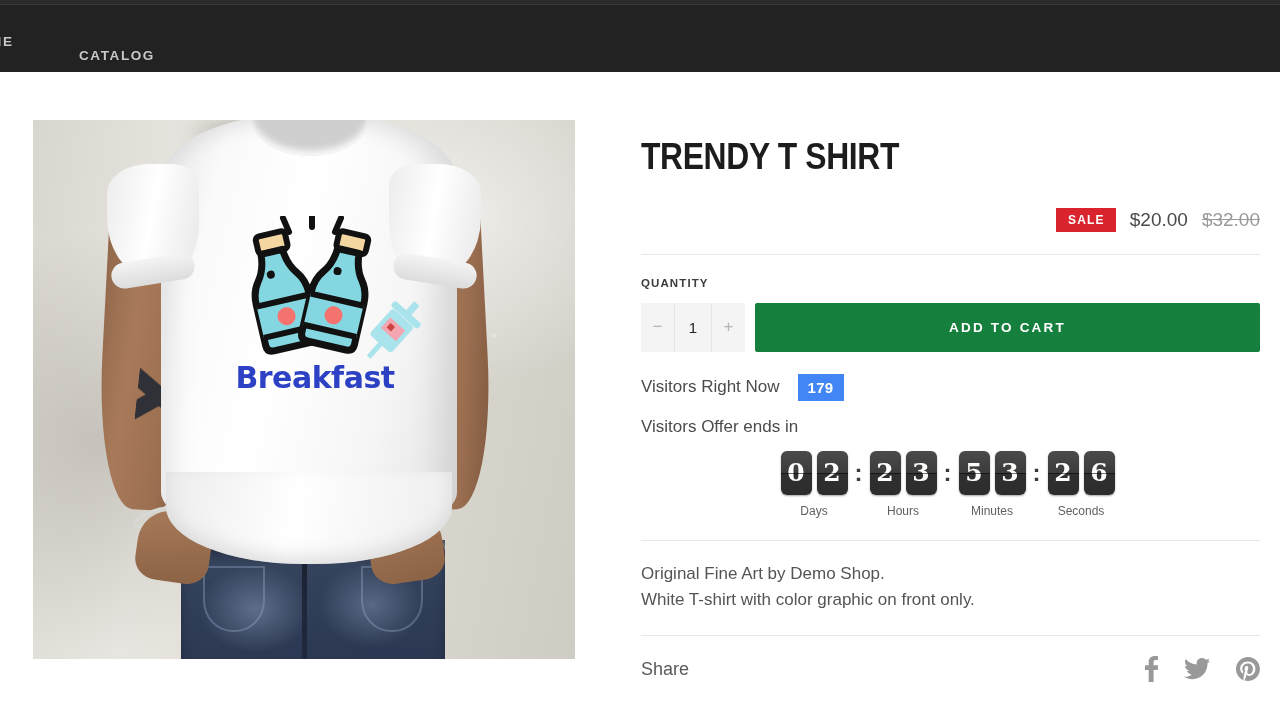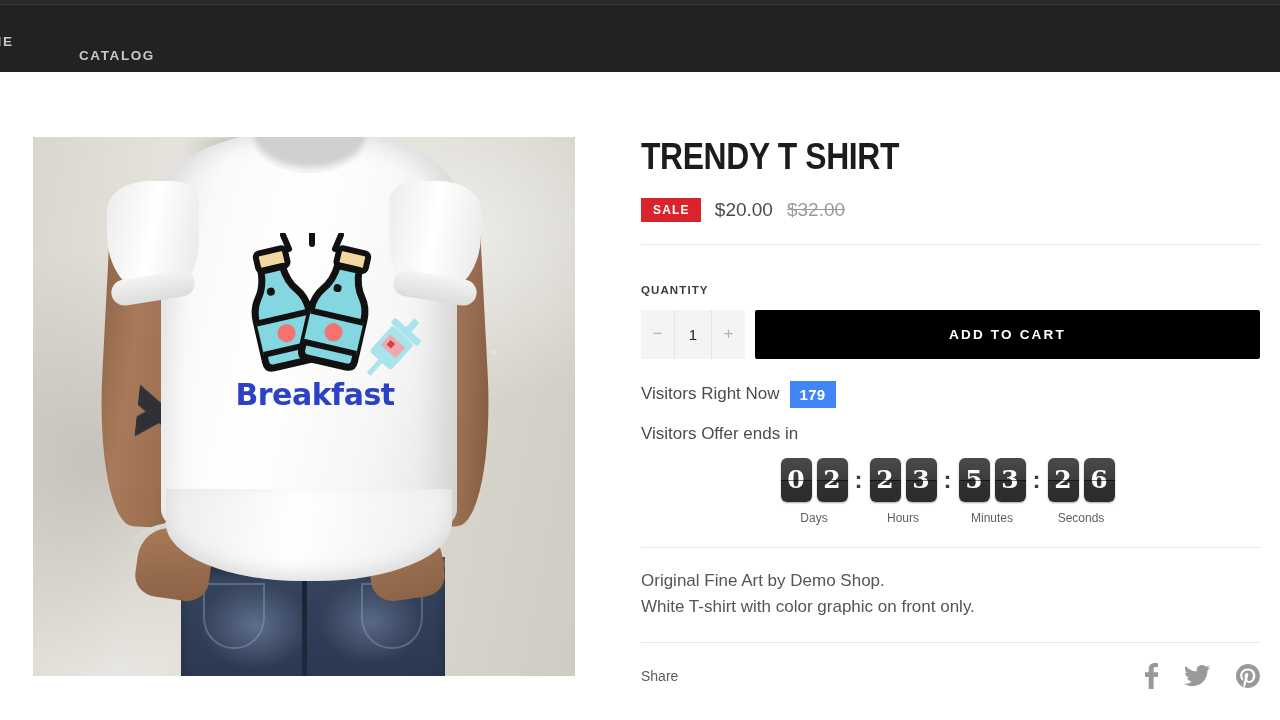--- a/index.html
+++ b/index.html
@@ -30,21 +30,21 @@
     white-space: nowrap;
   }
   .nav-home { position: absolute; left: -22px; top: 29px; }
   .nav-catalog { position: absolute; left: 79px; top: 43px; }
 
   
   .page { position: absolute; top: 72px; left: 0; width: 1280px; height: 648px; background: #fff; }
 
   
   .gallery {
-    position: absolute; left: 33px; top: 65px;
+    position: absolute; left: 33px; top: 48px;
     width: 542px; height: 539px;
     overflow: hidden;
     background: #e9e7e3;
   }
   .photo { position: absolute; inset: 0; overflow: hidden; }
   
   .wall {
     position: absolute; inset: 0;
     background:
       radial-gradient(ellipse 60% 45% at 78% 18%, rgba(255,255,255,0.55), rgba(255,255,255,0) 70%),
@@ -171,55 +171,55 @@
   }
 
   
   .info { position:absolute; left:641px; top:65px; width:619px; }
   .prod-title {
     font-family:"Liberation Sans", sans-serif;
     font-size:37px; font-weight:bold; letter-spacing:-0.4px;
     color:#1c1c1c; line-height:1.1;
     transform: scaleX(0.86); transform-origin: left center;
   }
-  .price-row { display:flex; align-items:center; gap:14px; margin-top:20px; }
+  .price-row { display:flex; align-items:center; gap:14px; margin-top:30px;justify-content:flex-end; }
   .sale-badge {
     background:#d9232d; color:#fff;
     font-size:12px; font-weight:bold; letter-spacing:1.2px;
     padding:5px 11px 5px 12px;
   }
   .price-now { font-size:19px; color:#4a4a4a; }
   .price-old { font-size:19px; color:#9a9a9a; text-decoration: line-through; }
 
   .divider { height:1px; background:#e8e8e8; margin:22px 0 0 0; }
 
   .qty-label {
     font-size:11.5px; font-weight:bold; letter-spacing:1.1px;
-    color:#3c3c3c; margin-top:39px; text-transform:uppercase;
+    color:#3c3c3c; margin-top:22px; text-transform:uppercase;
   }
 
   .cart-row { display:flex; align-items:stretch; margin-top:14px; gap:10px; }
   .stepper { display:flex; height:49px; width:104px; background:#f4f4f4; }
   .step-btn {
     width:33px; display:flex; align-items:center; justify-content:center;
     color:#b4b4b4; font-size:17px; cursor:pointer; user-select:none;
   }
   .step-val {
     width:38px; display:flex; align-items:center; justify-content:center;
     background:#f4f4f4; color:#222; font-size:15px;
     border-left:1px solid #e4e4e4; border-right:1px solid #e4e4e4;
   }
   .add-cart {
-    flex:1; height:49px; background:#000000; border:none; color:#fff;
+    flex:1; height:49px; background:#15803d; border:none; color:#fff;
     font-family:"Liberation Sans", sans-serif;
     font-size:13.5px; font-weight:bold; letter-spacing:2.2px;
     cursor:pointer; border-radius:2px;
   }
 
-  .visitors { display:flex; align-items:center; gap:10px; margin-top:22px; }
+  .visitors { display:flex; align-items:center; gap:18px; margin-top:22px; }
   .visitors-text { font-size:17px; color:#4c4c4c; }
   .visitors-badge {
     background:#4285f4; color:#fff; font-weight:bold; font-size:15px;
     padding:5px 10px; letter-spacing:.3px;
   }
   .offer-text { font-size:17px; color:#4c4c4c; margin-top:16px; }
 
   
   .countdown { display:flex; align-items:flex-start; justify-content:center; margin-top:14px; padding-right:6px; }
   .cd-group { display:flex; flex-direction:column; align-items:center; }
@@ -238,21 +238,21 @@
   }
   .cd-label { font-size:12px; color:#5f5f5f; margin-top:9px; font-family:"Liberation Sans", sans-serif; }
   .cd-sep {
     width:22px; height:44px; display:flex; align-items:center; justify-content:center;
     color:#3a3a3a; font-size:24px; font-weight:bold; line-height:1;
   }
 
   .desc { margin-top:20px; font-size:17px; color:#555; line-height:1.55; }
 
   .share-row { display:flex; align-items:center; justify-content:space-between; margin-top:20px; }
-  .share-label { font-size:14px; color:#5a5a5a; }
+  .share-label { font-size:18px; color:#5a5a5a; }
   .share-icons { display:flex; align-items:center; gap:26px; }
   .share-icons svg { fill:#999999; display:block; cursor:pointer; }
 </style>
 </head>
 <body>
 
 <div class="topbar-edge"></div>
 <div class="topnav">
   <span class="nav-link nav-home">OME</span>
   <span class="nav-link nav-catalog">CATALOG</span>

